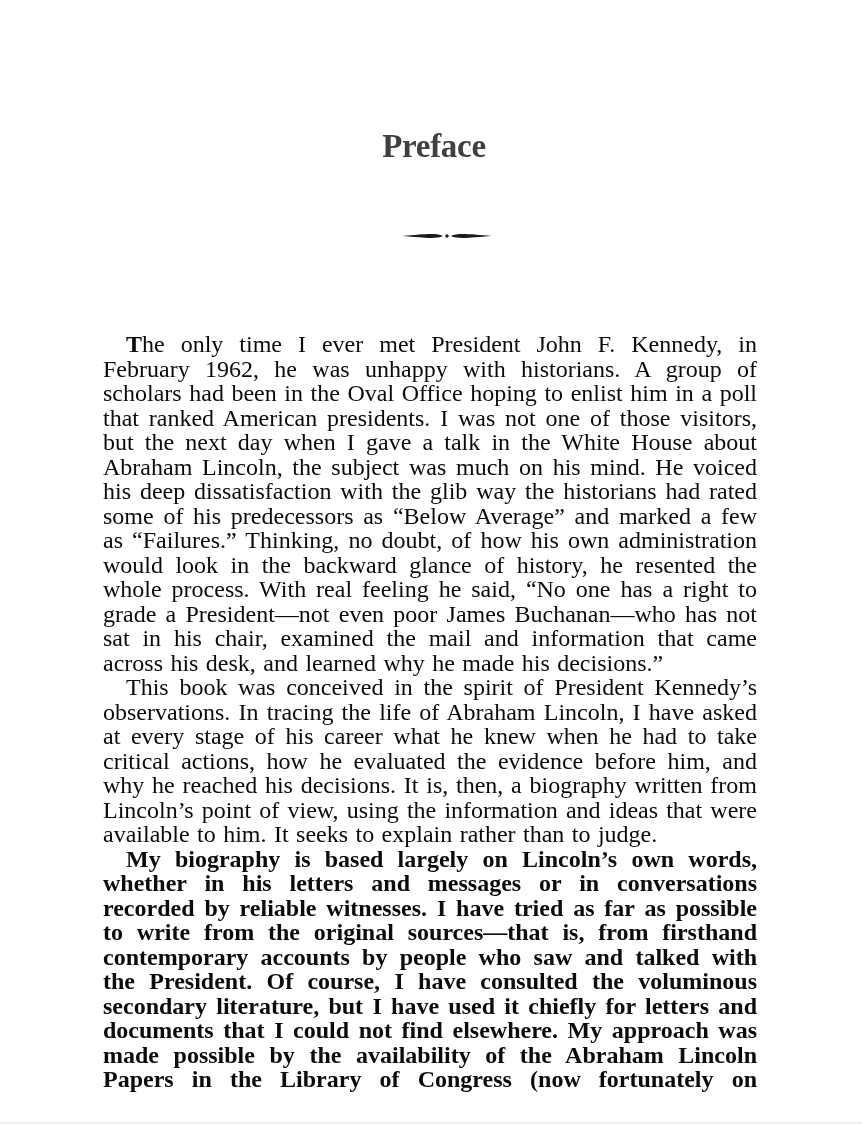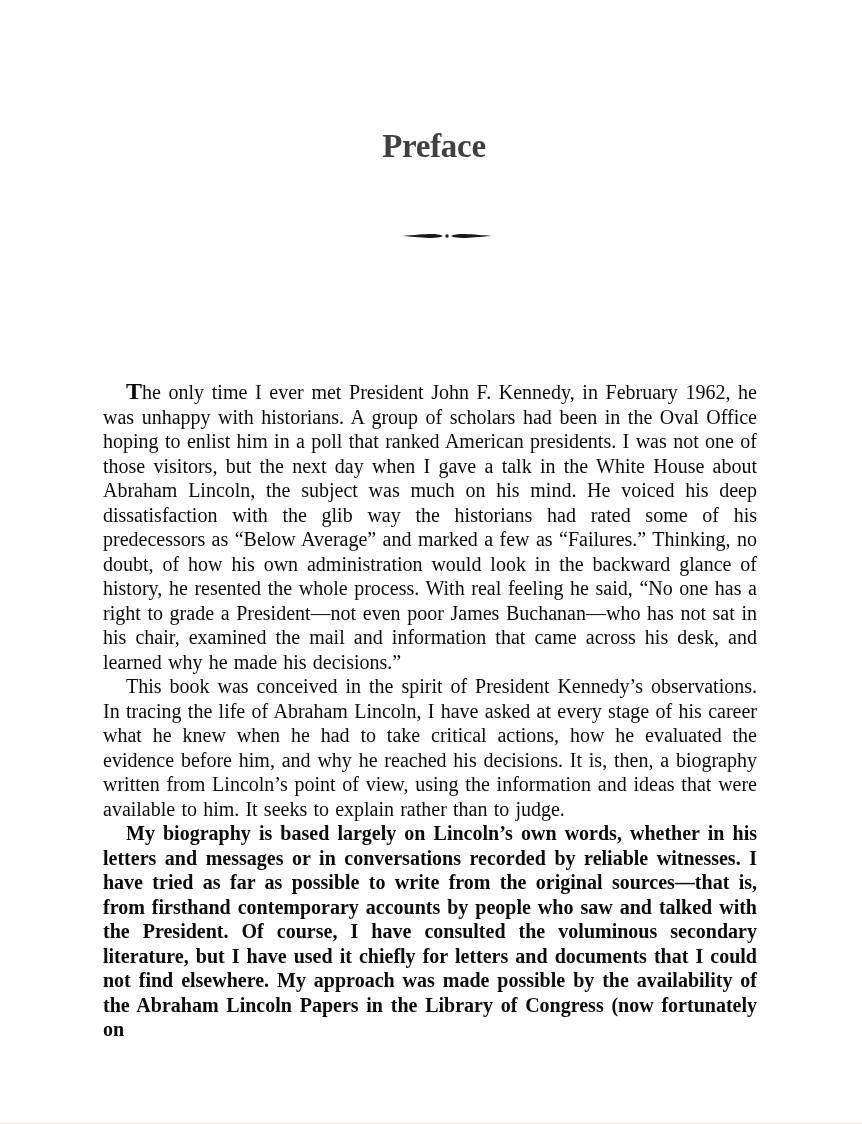--- a/index.html
+++ b/index.html
@@ -35,24 +35,23 @@
     left: 402px;
     width: 90px;
     height: 10px;
     line-height: 0;
   }
   .page-text {
     position: absolute;
     top: 332px;
     left: 103px;
     width: 654px;
-    font-size: 20px;
+    font-size: 24px;
     line-height: 24.5px;
     text-align: justify;
-    margin-top: 48px;
   }
   .page-text p {
     margin: 0;
     padding: 0;
     text-indent: 23px;
     word-spacing: 0.06em;
   }
   .lead-para::first-letter {
     font-size: 24px;
     font-weight: bold;

